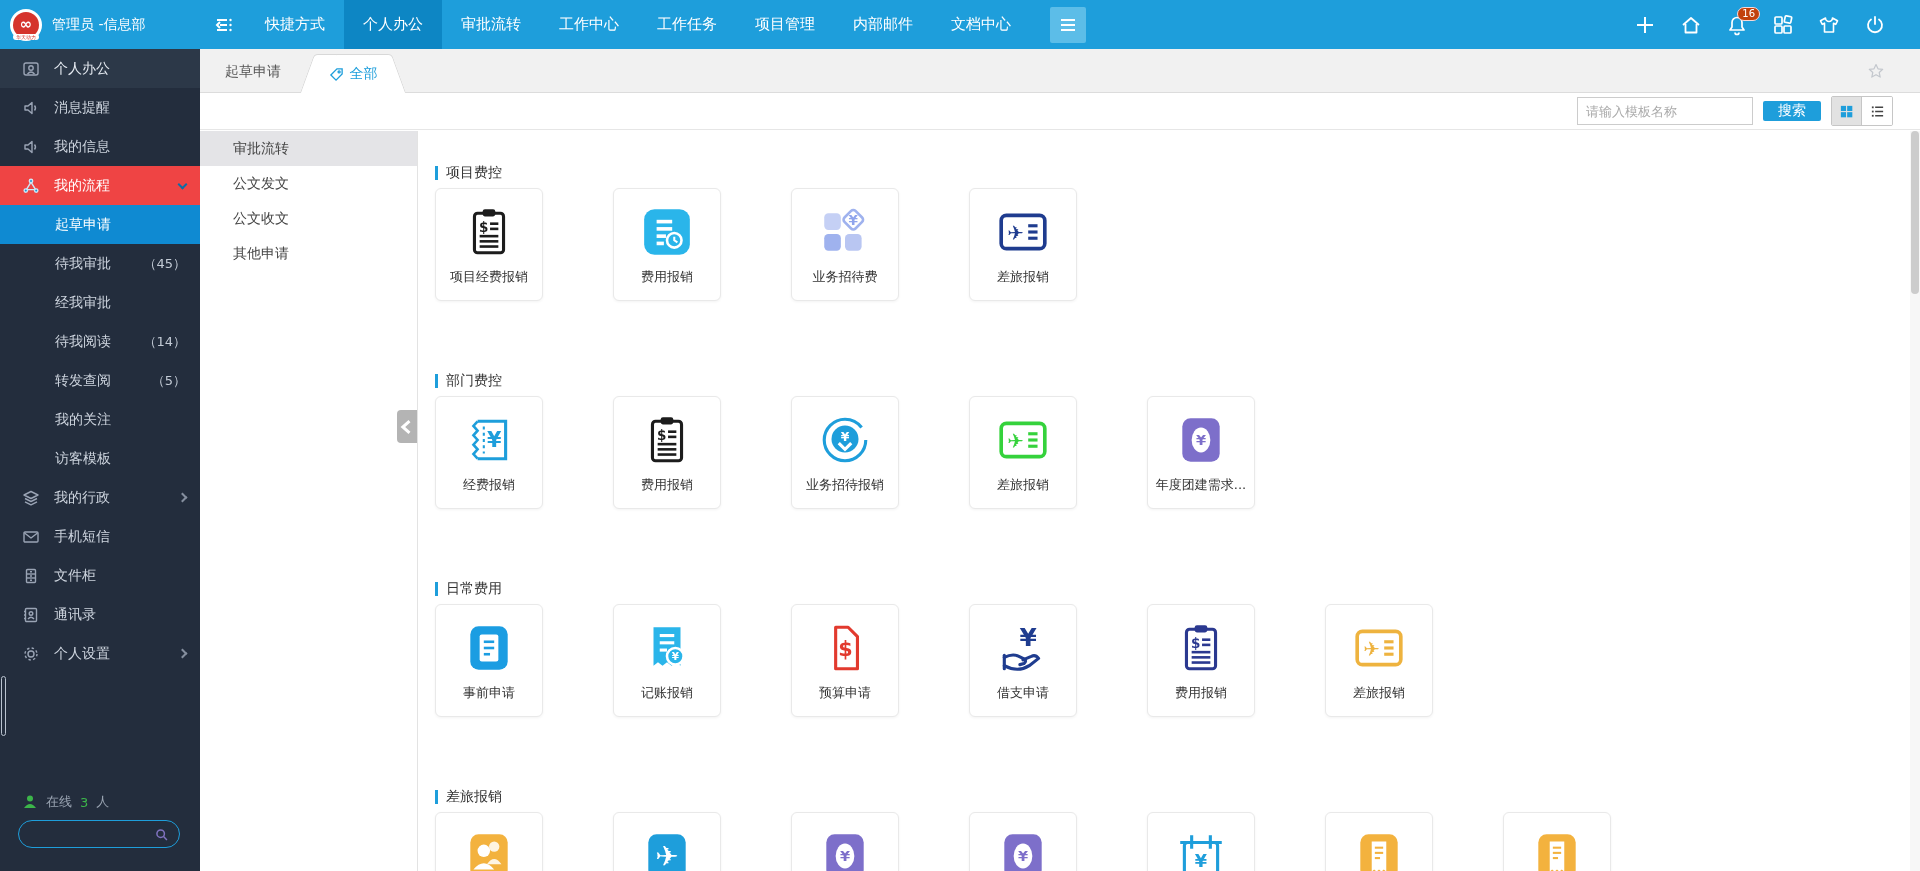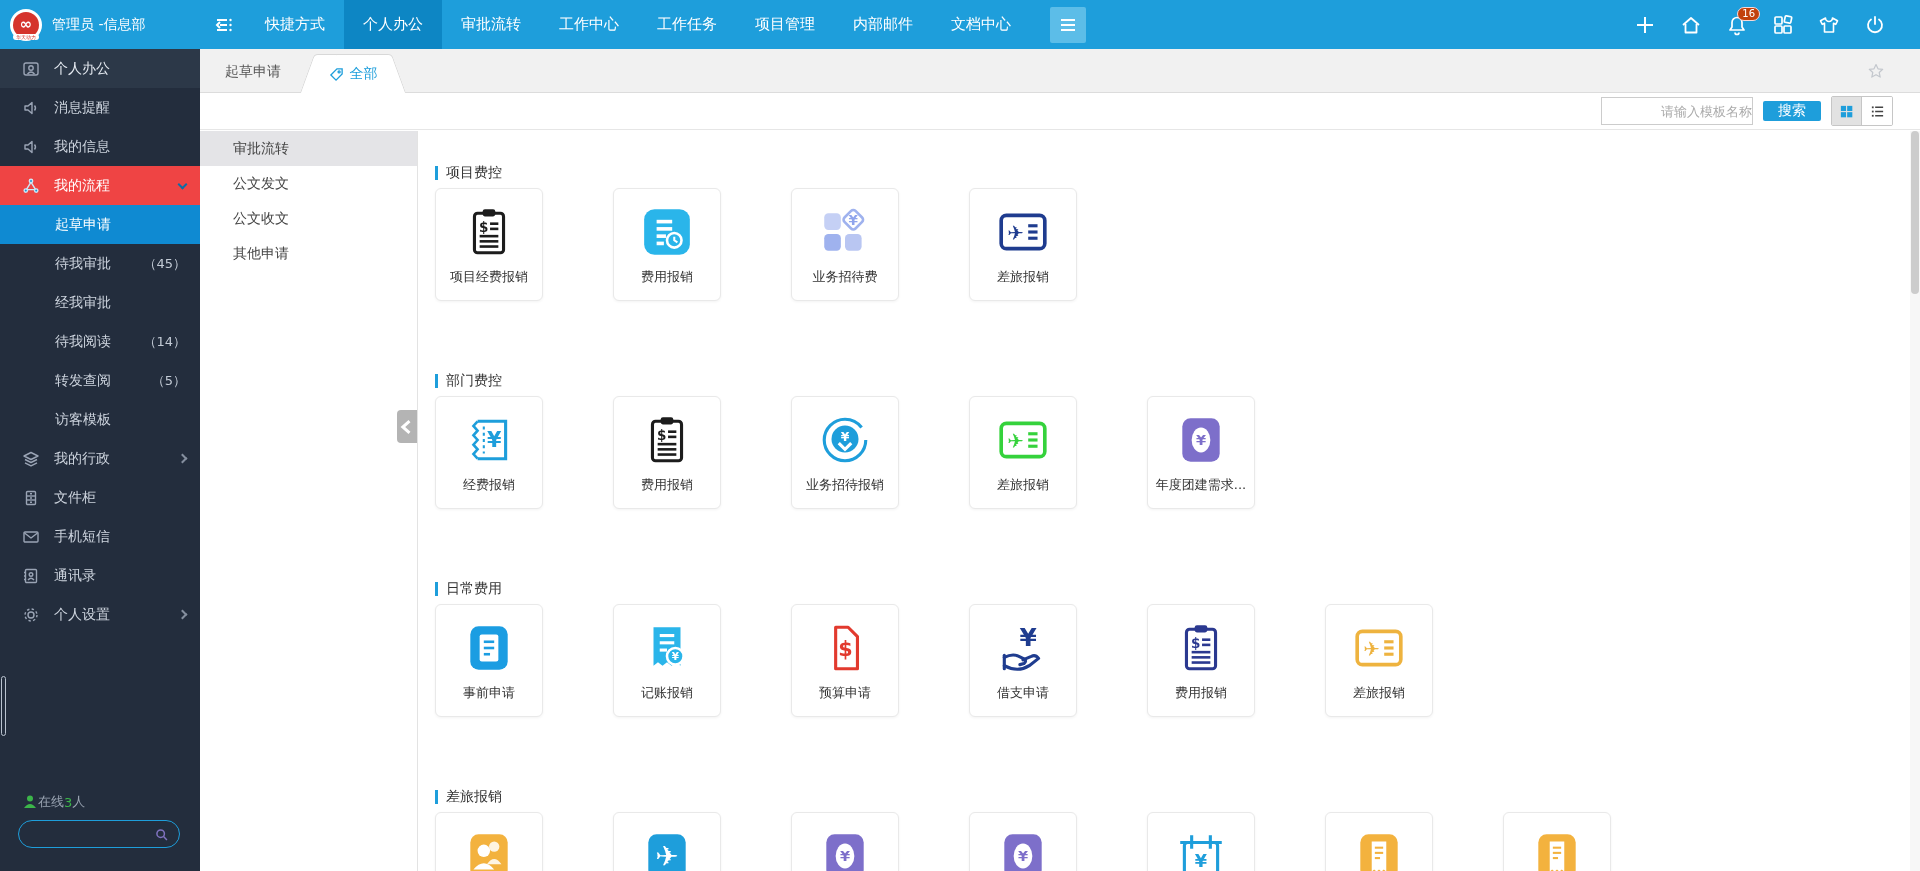--- a/index.html
+++ b/index.html
@@ -32,21 +32,21 @@
   .side-item.first { background:#2c3848; color:#e6ebf2; }
   .side-item.active-parent { background:#ef4444; color:#fff; }
   .side-item.active-sub { background:#0f8ad2; color:#fff; }
   .side-item.sub { padding-left:55px; }
   .side-count { margin-left:auto; color:#c3cbd6; font-size:13px; }
   .chev { width:7px; height:7px; border-right:2px solid #848e9e; border-bottom:2px solid #848e9e; display:inline-block; }
   .chev.down { transform:rotate(45deg); border-color:#0b6ea6; margin-left:auto; margin-top:-3px; }
   .chev.right { transform:rotate(-45deg); margin-left:auto; }
   .side-scroll-pill { position:absolute; left:1px; top:627px; width:5px; height:60px; border:1px solid #b9c2cf; border-radius:4px; }
   .side-bottom { position:absolute; left:0; bottom:0; width:200px; height:78px; }
-  .online-row { display:flex; align-items:center; padding-left:22px; font-size:13px; color:#9aa4b2; }
+  .online-row { display:flex; align-items:center; gap:8px; padding-left:22px; font-size:13px; color:#9aa4b2; }
   .online-row svg { width:16px; height:16px; }
   .online-count { color:#3cb54a; }
   .side-search { margin:9px 20px 0 18px; height:28px; border:1px solid #1e9edb; border-radius:14px; display:flex; align-items:center; padding:0 10px; }
   .side-search input { flex:1; background:transparent; border:none; outline:none; color:#cdd4de; font-size:12px; min-width:0; font-family:inherit; }
   .side-search svg { width:15px; height:15px; flex:0 0 auto; }
 
   
   .workarea { position:absolute; left:200px; top:49px; width:1720px; height:822px; background:#fff; }
   .tabstrip { position:relative; height:44px; background:#f1f1f1; border-bottom:1px solid #dcdcdc; }
   .tab-plain { position:absolute; left:25px; top:0; height:44px; line-height:44px; font-size:14px; color:#555; cursor:pointer; }
@@ -54,21 +54,21 @@
   .tab-active::before, .tab-active::after { content:""; position:absolute; top:-1px; bottom:0; width:22px; background:#fff; border-top:1px solid #d8d8d8; }
   .tab-active::before { left:-15px; transform:skewX(-20deg); border-left:1px solid #d8d8d8; border-top-left-radius:4px; }
   .tab-active::after { right:-15px; transform:skewX(20deg); border-right:1px solid #d8d8d8; border-top-right-radius:4px; }
   .tab-active .t-ico { position:relative; z-index:2; width:15px; height:15px; }
   .tab-active .t-ico svg { width:15px; height:15px; display:block; }
   .tab-active span { position:relative; z-index:2; }
   .tab-star { position:absolute; right:35px; top:0; height:44px; display:flex; align-items:center; cursor:pointer; }
   .tab-star svg { width:18px; height:18px; }
 
   .toolbar { height:37px; background:#fff; border-bottom:1px solid #e6e6e6; display:flex; align-items:center; justify-content:flex-end; gap:10px; padding-right:27px; }
-  .tpl-input { width:152px; height:28px; border:1px solid #ccc; font-size:13px; color:#666; padding:0 0; outline:none; font-family:inherit;text-align:right; }
+  .tpl-input { width:176px; height:28px; border:1px solid #ccc; font-size:13px; color:#666; padding:0 8px; outline:none; font-family:inherit; }
   .tpl-input::placeholder { color:#aaa; }
   .search-btn { width:58px; height:20px; background:#1e9edb; color:#fff; border:none; font-size:14px; border-radius:2px; cursor:pointer; font-family:inherit; }
   .view-toggle { display:flex; border:1px solid #c6c6c6; border-radius:2px; overflow:hidden; }
   .view-btn { width:30px; height:28px; display:flex; align-items:center; justify-content:center; background:#fff; cursor:pointer; }
   .view-btn.active { background:#e2e2e2; border-right:1px solid #c6c6c6; }
   .view-btn svg { width:15px; height:15px; display:block; }
 
   .body-row { position:absolute; left:0; top:82px; width:1720px; height:740px; display:flex; }
   .subpanel { width:218px; border-right:1px solid #e3e3e3; flex:0 0 auto; }
   .subnav-item { height:35px; line-height:35px; padding-left:33px; font-size:14px; color:#444; cursor:pointer; }
@@ -257,60 +257,63 @@
         </div>
         <div class="side-item sub">
           <span>待我阅读</span>
           <span class="side-count">（14）</span>
         </div>
         <div class="side-item sub">
           <span>转发查阅</span>
           <span class="side-count">（5）</span>
         </div>
         <div class="side-item sub">
+          <span>我的关注</span>
+        </div>
+        <div class="side-item sub">
           <span>访客模板</span>
         </div>
         <div class="side-item">
           <span class="s-ico">
             <svg xmlns="http://www.w3.org/2000/svg" viewBox="0 0 18 18">
               <g stroke="#9aa4b5" stroke-width="1.4" fill="none" stroke-linejoin="round">
                 <path d="M9 2.5 L16 6 9 9.5 2 6 z"></path>
                 <path d="M3 9.5 L9 12.5 15 9.5"></path>
                 <path d="M3 12.8 L9 15.8 15 12.8"></path>
               </g>
             </svg>
           </span>
           <span>我的行政</span>
           <span class="chev right"></span>
+        </div>
+        <div class="side-item">
+          <span class="s-ico">
+            <svg xmlns="http://www.w3.org/2000/svg" viewBox="0 0 18 18">
+              <g stroke="#9aa4b5" stroke-width="1.4" fill="none" stroke-linejoin="round">
+                <rect x="2" y="4" width="14" height="10" rx="1"></rect>
+                <path d="M2.5 5 L9 10 15.5 5"></path>
+              </g>
+            </svg>
+          </span>
+          <span>手机短信</span>
         </div>
         <div class="side-item">
           <span class="s-ico">
             <svg xmlns="http://www.w3.org/2000/svg" viewBox="0 0 18 18">
               <g stroke="#9aa4b5" stroke-width="1.4" fill="none">
                 <rect x="4.5" y="2.5" width="9" height="13" rx="1"></rect>
                 <line x1="4.5" y1="7" x2="13.5" y2="7"></line>
                 <line x1="4.5" y1="11" x2="13.5" y2="11"></line>
                 <line x1="8" y1="4.7" x2="10" y2="4.7"></line>
                 <line x1="8" y1="9" x2="10" y2="9"></line>
                 <line x1="8" y1="13.2" x2="10" y2="13.2"></line>
               </g>
             </svg>
           </span>
           <span>文件柜</span>
-        </div>
-        <div class="side-item">
-          <span class="s-ico">
-            <svg xmlns="http://www.w3.org/2000/svg" viewBox="0 0 18 18">
-              <g stroke="#9aa4b5" stroke-width="1.4" fill="none" stroke-linejoin="round">
-                <rect x="2" y="4" width="14" height="10" rx="1"></rect>
-                <path d="M2.5 5 L9 10 15.5 5"></path>
-              </g>
-            </svg>
-          </span>
-          <span>手机短信</span>
         </div>
         <div class="side-item">
           <span class="s-ico">
             <svg xmlns="http://www.w3.org/2000/svg" viewBox="0 0 18 18">
               <g stroke="#9aa4b5" stroke-width="1.4" fill="none">
                 <rect x="3.5" y="2.5" width="11" height="13" rx="1"></rect>
                 <circle cx="9" cy="7.5" r="1.8"></circle>
                 <path d="M6 13 q3 -3.5 6 0"></path>
                 <line x1="2" y1="5.5" x2="3.5" y2="5.5"></line>
                 <line x1="2" y1="9" x2="3.5" y2="9"></line>

